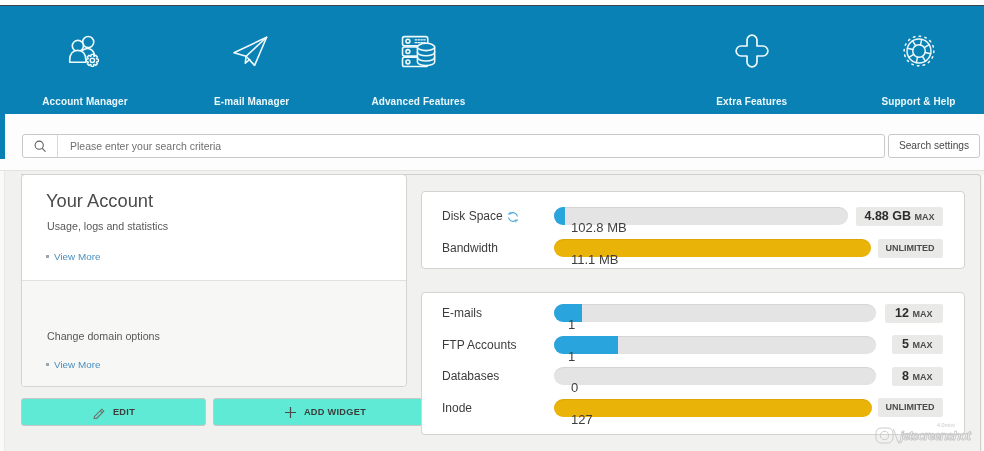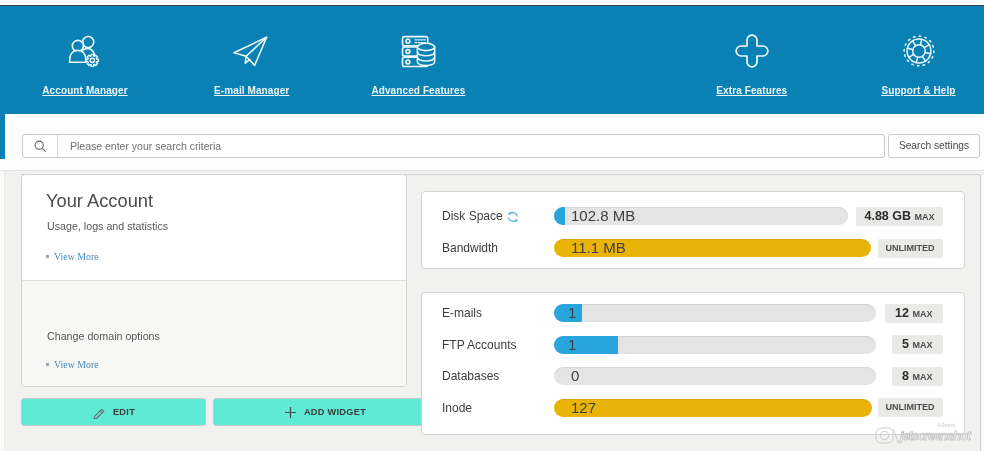--- a/index.html
+++ b/index.html
@@ -5,60 +5,60 @@
 * { margin:0; padding:0; box-sizing:border-box; }
 html,body { width:984px; height:451px; overflow:hidden; }
 body { font-family:"Liberation Sans", sans-serif; background:#ffffff; position:relative; }
 .abs { position:absolute; }
 
 
 #topline { top:5px; left:0; width:984px; height:1px; background:#39474f; }
 #header { top:6px; left:0; width:984px; height:108px; background:#0a81b4; }
 .nav { position:absolute; width:164px; top:0; height:108px; }
 .nav .ic { position:absolute; top:46.5px; left:50%; transform:translate(-50%,-50%); }
-.nav .lb { position:absolute; top:79px; width:100%; text-align:center; font-size:10px; font-weight:bold; color:#eaf7fb; letter-spacing:0.1px;text-decoration:underline; }
+.nav .lb { position:absolute; top:90px; width:100%; text-align:center; font-size:10px; font-weight:bold; color:#eaf7fb; letter-spacing:0.1px; }
 
 
 #band { top:114px; left:0; width:984px; height:57px; background:#fdfdfd; border-bottom:1px solid #e3e3e2; }
 #bluestrip { top:114px; left:0; width:5px; height:45px; background:#0a81b4; }
 #gutter { top:171px; left:0; width:5px; height:280px; background:#fafaf9; border-right:1px solid #e9e9e8; }
 #content { top:171px; left:5px; width:979px; height:280px; background:#f1f1f0; }
 #panel { left:21px; top:174px; width:960px; height:290px; border-top:1px solid #cfcfce; border-right:1px solid #cfcfce; border-top-right-radius:4px; }
 
 #searchbox { left:22px; top:134px; width:863px; height:24px; background:#fff; border:1px solid #c9c9c9; border-radius:3px; }
 #searchicon { position:absolute; left:0; top:0; width:35px; height:22px; border-right:1px solid #d9d9d9; }
 #searchicon svg { position:absolute; left:11px; top:4.5px; }
 #ph { position:absolute; left:47px; top:0; line-height:22px; font-size:10.5px; color:#6f6f6f; }
 #ssettings { left:888px; top:134px; width:92px; height:24px; background:#fff; border:1px solid #c9c9c9; border-radius:3px; text-align:center; line-height:22px; font-size:10.2px; color:#484848; }
 
 
 #wlist { left:21px; top:174px; width:386px; height:213px; background:#fff; border:1px solid #d3d3d2; border-radius:4px; overflow:hidden; }
 .witem { position:absolute; left:0; width:384px; }
 .wtitle { position:absolute; left:24px; font-size:18.3px; line-height:1; color:#4b4b4b; }
 .wsub { position:absolute; left:25px; font-size:10.7px; line-height:1; color:#585858; }
-.wmore { position:absolute; left:24px; font-size:9.9px; line-height:1; color:#4a8fc0;font-family:Liberation Serif, serif; }
+.wmore { position:absolute; left:24px; font-size:9.9px; line-height:1; color:#4a8fc0; }
 .wmore .bul { display:inline-block; width:3px; height:3px; background:#9aa7b0; vertical-align:2px; margin-right:5px; }
 #witem2 { top:105px; height:107px; background:#f7f7f6; border-top:1px solid #e0e0df; border-bottom-left-radius:4px; border-bottom-right-radius:4px; }
 
 
 .btn { position:absolute; top:398px; height:28px; background:#5eead4; border:1px solid #c8c8c7; border-radius:3px; display:flex; align-items:center; justify-content:center; font-size:9.2px; font-weight:bold; letter-spacing:0.3px; color:#3c3c3c; }
 #btnedit { left:21px; width:185px; }
 #btnadd { left:213px; width:224px; }
 .btn svg { margin-right:7px; }
 
 
 .card { position:absolute; left:421px; width:544px; background:#fff; border:1px solid #d3d3d2; border-radius:4px; }
 #cardA { top:191px; height:78px; }
 #cardB { top:292px; height:143px; }
 .row { position:absolute; left:0; width:100%; height:18px; }
 .rlabel { position:absolute; left:20px; top:0; line-height:18px; font-size:12px; color:#3c3c3c; }
 .bar { position:absolute; left:132px; top:0; height:18px; border-radius:9px; background:#e4e4e4; box-shadow:inset 0 1px 1px rgba(0,0,0,0.07); }
 .bar.blue { background:#eab308; }
 .fill { position:absolute; left:0; top:0; height:18px; background:#2aa4dd; border-radius:9px 0 0 9px; }
-.bval { position:absolute; top:0; line-height:18px; font-size:15px; color:#3f3f3f; }
+.bval { position:absolute; top:12px; line-height:18px; font-size:13px; color:#3f3f3f; }
 .pill { position:absolute; right:21.5px; top:-0.5px; height:19px; line-height:19px; background:#e9e9e8; border-radius:2px; padding:0 8px; font-size:12.5px; font-weight:bold; color:#2d2d2d; white-space:nowrap; }
 .pill .mx { font-size:9px; color:#4c4c4c; }
 .pill.ul { font-size:9px; color:#4c4c4c; }
 .wA .bar { width:294px; }
 .wA .bar.blue { width:316.5px; }
 .wB .bar { width:321.5px; }
 .wB .bar.blue { width:318px; }
 
 
 #wm { right:7px; bottom:1px; color:#cccccc; }

